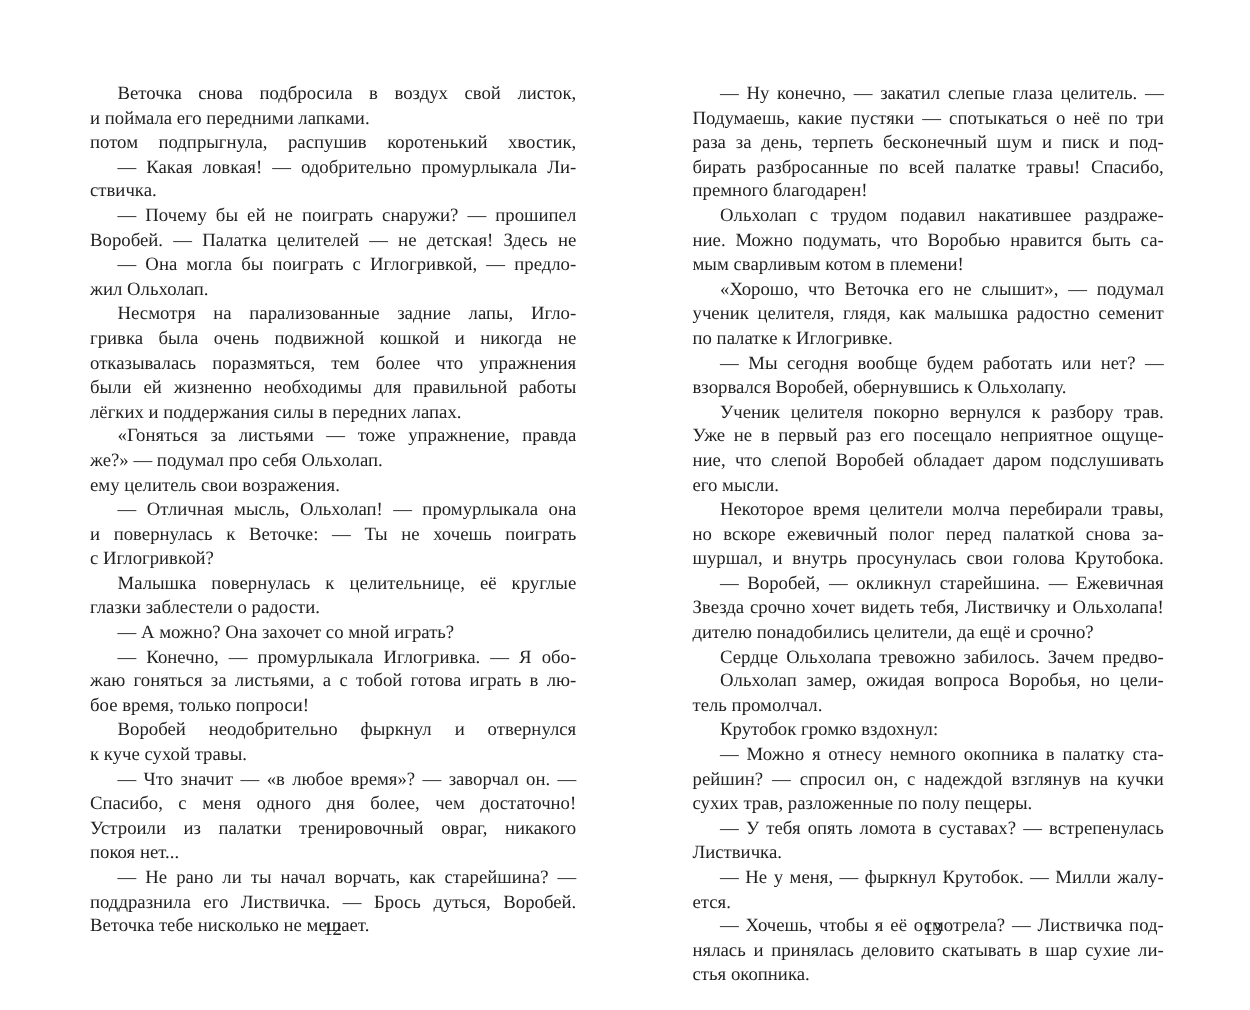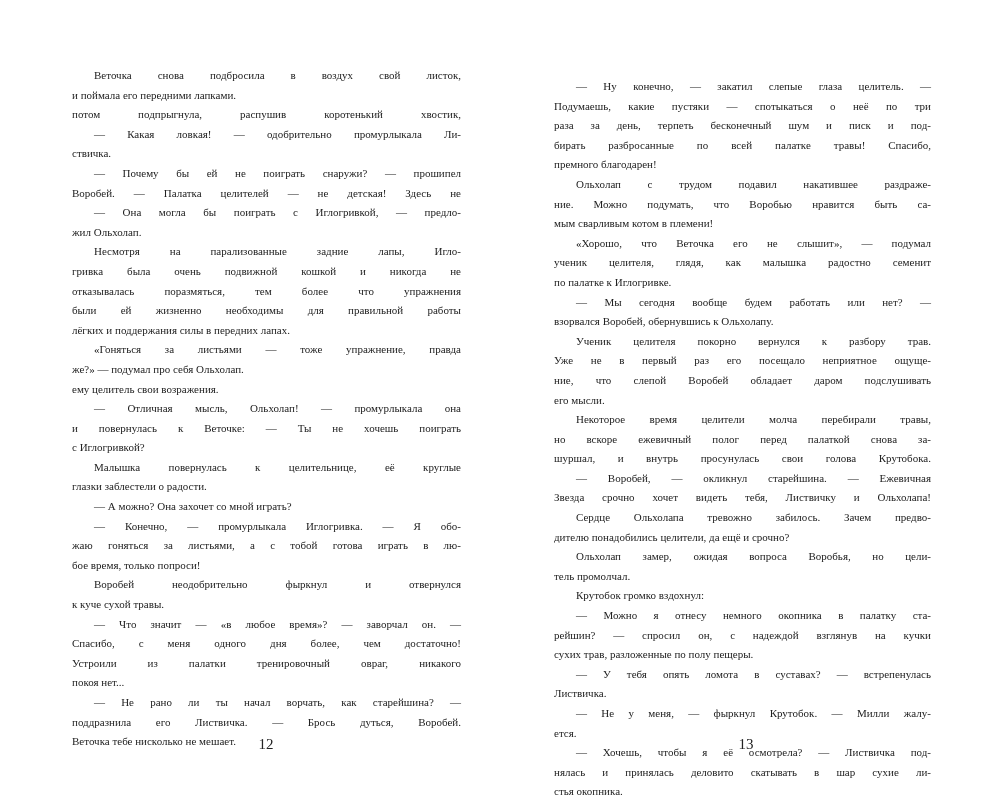--- a/index.html
+++ b/index.html
@@ -1,23 +1,23 @@
 <!DOCTYPE html>
 <html><head>
 <meta charset="utf-8">
 <style>
   html, body { margin: 0; padding: 0; background: #ffffff; }
   body { width: 1000px; height: 808px; position: relative; overflow: hidden; }
   .page {
     position: absolute; top: 66px;
     font-family: "Liberation Serif", "DejaVu Serif", serif;
-    font-size: 11px; line-height: 19.6px; color: #222;
+    font-size: 15px; line-height: 19.6px; color: #222;
   }
   .page.left { left: 72px; width: 389px; }
-  .page.right { left: 554px; width: 377px; margin-top: 11px; }
+  .page.right { left: 554px; width: 377px; }
   .line { display: block; white-space: nowrap; text-align: justify; text-align-last: justify; height: 19.6px; }
   .line.last { text-align-last: left; }
   .line.indent { padding-left: 22px; }
   .pnum {
     position: absolute; top: 736px; width: 60px; text-align: center;
     font-family: "Liberation Serif", "DejaVu Serif", serif; font-size: 15px; color: #222;
   }
   .pnum.left { left: 236px; }
   .pnum.right { left: 716px; }
 </style>
@@ -77,22 +77,22 @@
     <span class="line last">взорвался Воробей, обернувшись к Ольхолапу.</span>
     <span class="line indent">Ученик целителя покорно вернулся к разбору трав.</span>
     <span class="line">Уже не в первый раз его посещало неприятное ощуще-</span>
     <span class="line">ние, что слепой Воробей обладает даром подслушивать</span>
     <span class="line last">его мысли.</span>
     <span class="line indent">Некоторое время целители молча перебирали травы,</span>
     <span class="line">но вскоре ежевичный полог перед палаткой снова за-</span>
     <span class="line">шуршал, и внутрь просунулась свои голова Крутобока.</span>
     <span class="line indent">— Воробей, — окликнул старейшина. — Ежевичная</span>
     <span class="line">Звезда срочно хочет видеть тебя, Листвичку и Ольхолапа!</span>
+    <span class="line last">дителю понадобились целители, да ещё и срочно?</span>
     <span class="line indent">Сердце Ольхолапа тревожно забилось. Зачем предво-</span>
-    <span class="line last">дителю понадобились целители, да ещё и срочно?</span>
     <span class="line indent">Ольхолап замер, ожидая вопроса Воробья, но цели-</span>
     <span class="line last">тель промолчал.</span>
     <span class="line indent last">Крутобок громко вздохнул:</span>
     <span class="line indent">— Можно я отнесу немного окопника в палатку ста-</span>
     <span class="line">рейшин? — спросил он, с надеждой взглянув на кучки</span>
     <span class="line last">сухих трав, разложенные по полу пещеры.</span>
     <span class="line indent">— У тебя опять ломота в суставах? — встрепенулась</span>
     <span class="line last">Листвичка.</span>
     <span class="line indent">— Не у меня, — фыркнул Крутобок. — Милли жалу-</span>
     <span class="line last">ется.</span>

